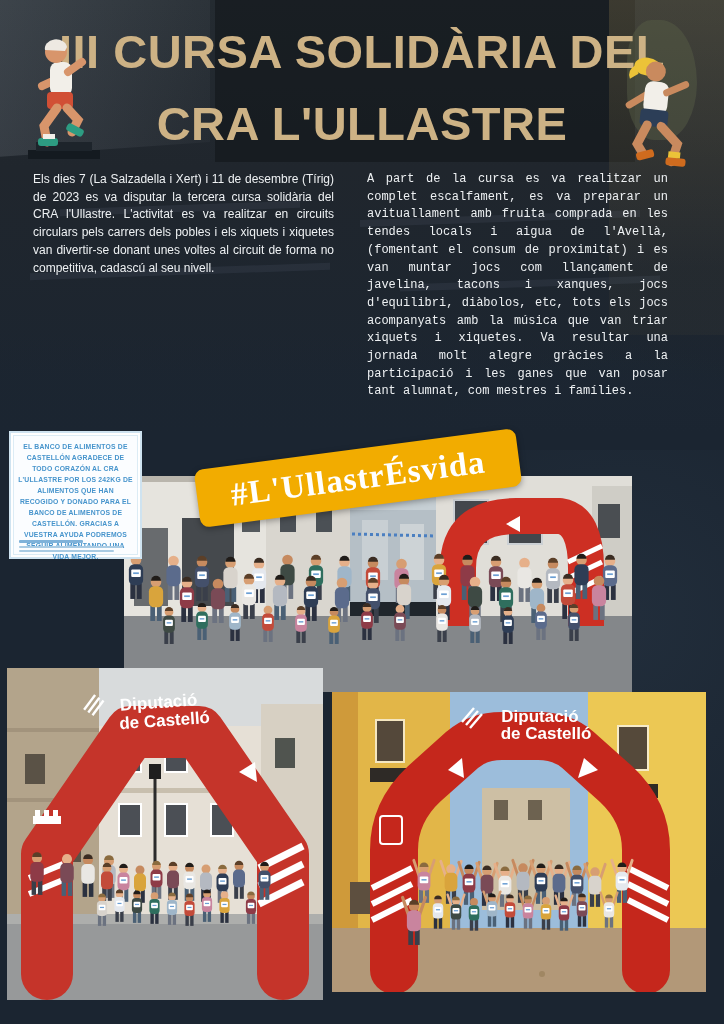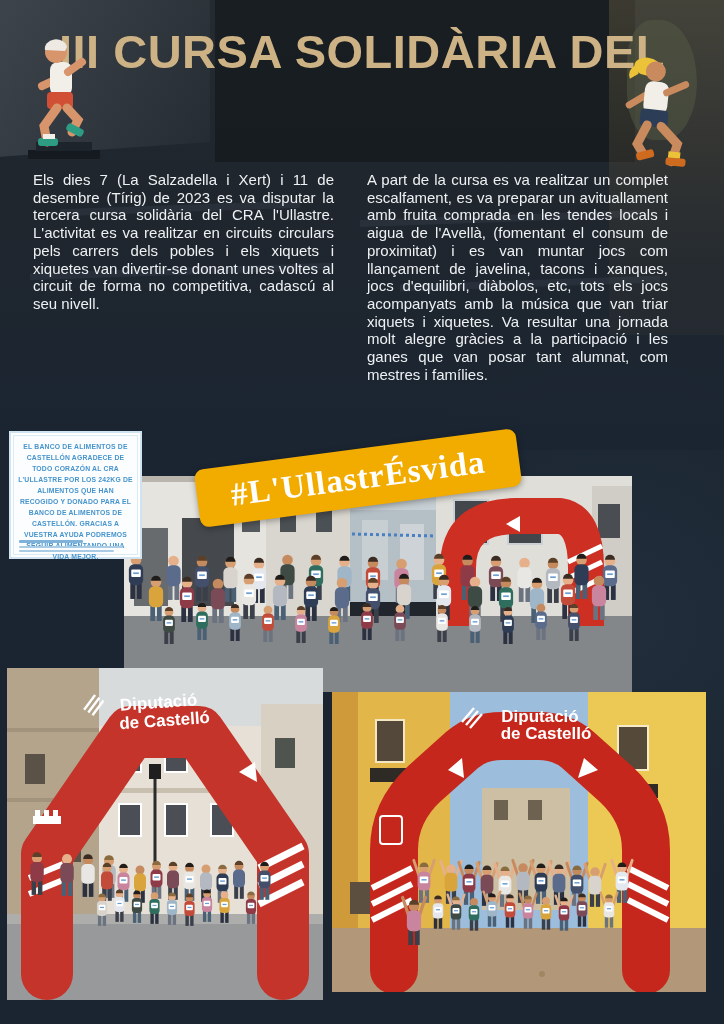--- a/index.html
+++ b/index.html
@@ -25,24 +25,24 @@
   
   .title{position:absolute;left:0;top:16px;width:724px;text-align:center;z-index:2;
          color:#cdb285;font-weight:800;font-size:47px;letter-spacing:.5px;line-height:72px;
          font-family:"Liberation Sans",sans-serif;}
   
   .runner{position:absolute;z-index:2;}
   .runner-left{left:10px;top:22px;width:106px;height:142px;}
   .runner-right{left:598px;top:50px;width:120px;height:136px;}
   
   .col{position:absolute;top:171px;width:301px;z-index:2;color:#eef1f3;
-       font-size:15px;line-height:17.7px;text-align:justify;}
+       font-size:12px;line-height:17.7px;text-align:justify;}
   .col p{margin:0;}
   .col-left{left:33px;}
-  .col-right{left:367px;}
+  .col-right{left:367px;font-family:Liberation Mono, monospace;}
   
   .cert{position:absolute;left:9px;top:431px;width:133px;height:128px;z-index:7;
         background:#fbfdff;border:2px solid #cfe3f0;box-sizing:border-box;
         box-shadow:inset 0 0 0 2px #ffffff, inset 0 0 0 3px #dcecf5;}
   .cert-text{position:absolute;left:6px;top:8px;right:6px;text-align:center;
              color:#4694cc;font-weight:700;font-size:6.8px;line-height:1.62;letter-spacing:.2px;}
   .cert-footer{position:absolute;left:8px;right:10px;bottom:5px;}
   .cert-line{border-radius:1px;}
   .cert-line.l1{height:3px;width:58%;background:#7fb2d9;margin-bottom:3px;}
   .cert-line.l2{height:2px;width:94%;background:#a9cbe3;margin-bottom:2px;}
@@ -73,20 +73,21 @@
   <div class="bg-map"></div>
   <div class="bg-desk" style="left:60px;top:205px;width:240px;"></div>
   <div class="bg-desk" style="left:360px;top:215px;width:280px;"></div>
   <div class="bg-desk" style="left:30px;top:268px;width:300px;"></div>
   <div class="bg-desk" style="left:400px;top:280px;width:260px;"></div>
   <div class="bg-glow"></div>
   <div class="bg-fade"></div>
 
   <div class="title">
     <div>III CURSA SOLIDÀRIA DEL</div>
+    <div>CRA L'ULLASTRE</div>
   </div>
 
   <div class="runner runner-left">
     <svg viewBox="0 0 106 142">
       <rect x="18" y="128" width="72" height="9" fill="#141a20"></rect>
       <rect x="26" y="120" width="56" height="9" fill="#1d242b"></rect>
       <line x1="54" y1="54" x2="32" y2="64" stroke="#d8956b" stroke-width="8" stroke-linecap="round"></line>
       <rect x="40" y="40" width="22" height="34" rx="8" fill="#f2efe9"></rect>
       <circle cx="46" cy="30" r="11" fill="#d8956b"></circle>
       <path d="M35 28 a11 9 0 0 1 22 -3 l-2 4 z" fill="#eee9e2"></path>

